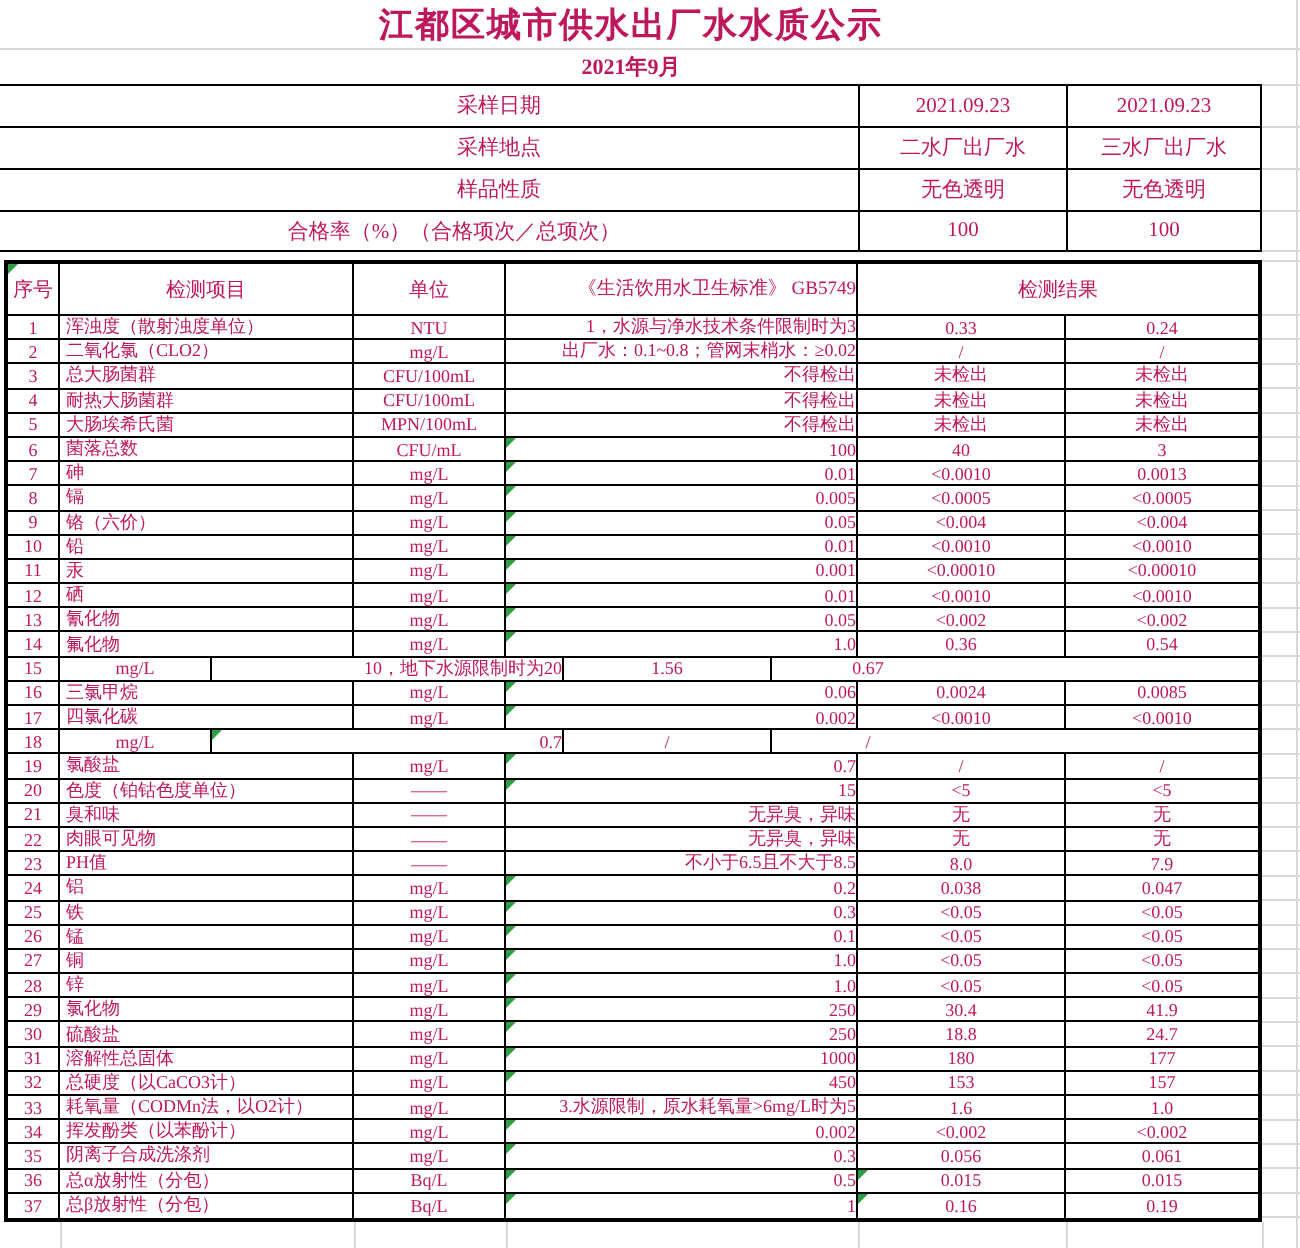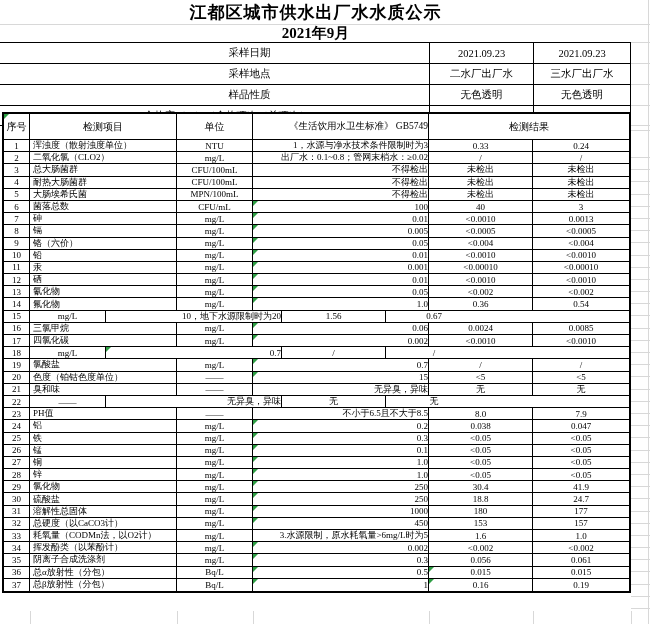--- a/index.html
+++ b/index.html
@@ -1,44 +1,44 @@
 <!DOCTYPE html>
 <html style="--border: #000000; --grid: #d8d8d8; --tri: #2e9e44;"><head>
 <meta charset="utf-8">
 <style>
   html,body{margin:0;padding:0;background:#fff;}
   .page{
     position:relative;width:650px;height:624px;background:#fff;overflow:hidden;
-    font-family:"Liberation Serif","DejaVu Serif",serif;color:#000000;
+    font-family:"Liberation Serif","DejaVu Serif",serif;color:#be185d;
   }
   
   .title{
     position:absolute;top:0;left:0;width:631px;height:24px;
     display:flex;align-items:center;justify-content:center;
     font-size:17px;font-weight:bold;letter-spacing:1px;
   }
   .title-underline{position:absolute;top:24px;left:0;width:650px;height:1px;background:var(--grid);}
   .month-row{
     position:absolute;top:25px;left:0;width:631px;height:18px;box-sizing:border-box;
     border-bottom:1px solid var(--border);
     display:flex;align-items:center;justify-content:center;
-    font-size:15px;font-weight:bold;
+    font-size:11px;font-weight:bold;
   }
   .info{position:absolute;top:43px;left:0;width:631px;}
   .info-row{display:flex;box-sizing:border-box;border-bottom:1px solid var(--border);height:21px;}
   .info-row.short{height:20px;}
   .info-cell{box-sizing:border-box;display:flex;align-items:center;justify-content:center;
     font-size:10.5px;white-space:nowrap;overflow:hidden;}
   .info-label{width:430px;border-right:1px solid var(--border);padding-left:70px;}
   .info-label.small-shift{padding-left:25px;}
   .info-v1{width:104px;border-right:1px solid var(--border);}
   .info-v2{width:97px;border-right:1px solid var(--border);}
   
   .maintable{
-    position:absolute;top:112px;left:2px;width:629px;box-sizing:border-box;
+    position:absolute;top:130px;left:2px;width:629px;box-sizing:border-box;
     border:2px solid var(--border);background:#fff;
   }
   .thead{display:flex;height:26px;box-sizing:border-box;border-bottom:1px solid var(--border);}
   .trow{display:flex;height:12.19px;box-sizing:border-box;border-bottom:1px solid var(--border);}
   .trow:last-child{border-bottom:none;}
   .c{box-sizing:border-box;border-right:1px solid var(--border);overflow:hidden;white-space:nowrap;
      display:flex;align-items:center;justify-content:center;font-size:9px;position:relative;}
   .c:last-child{border-right:none;}
   .c-no{width:26px;}
   .c-item{width:147px;justify-content:flex-start;padding-left:3px;}
@@ -426,20 +426,21 @@
       </div>
       <div class="c c-r1">
 
         <span>无</span>
       </div>
       <div class="c c-r2">无</div>
     </div>
 
     <div class="trow">
       <div class="c c-no">22</div>
+      <div class="c c-item">肉眼可见物</div>
       <div class="c c-unit">——</div>
       <div class="c c-std">
 
         <span>无异臭，异味</span>
       </div>
       <div class="c c-r1">
 
         <span>无</span>
       </div>
       <div class="c c-r2">无</div>

